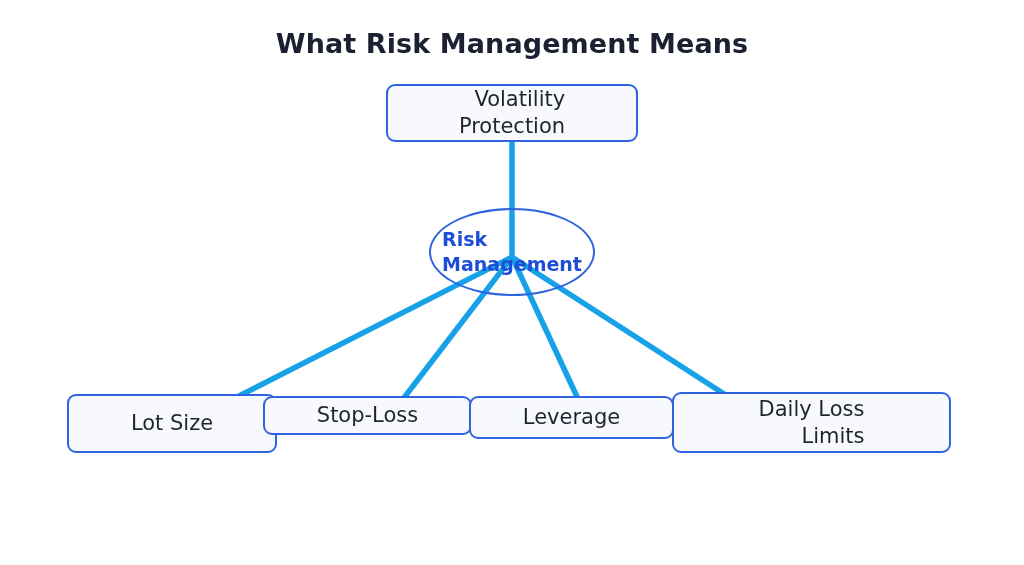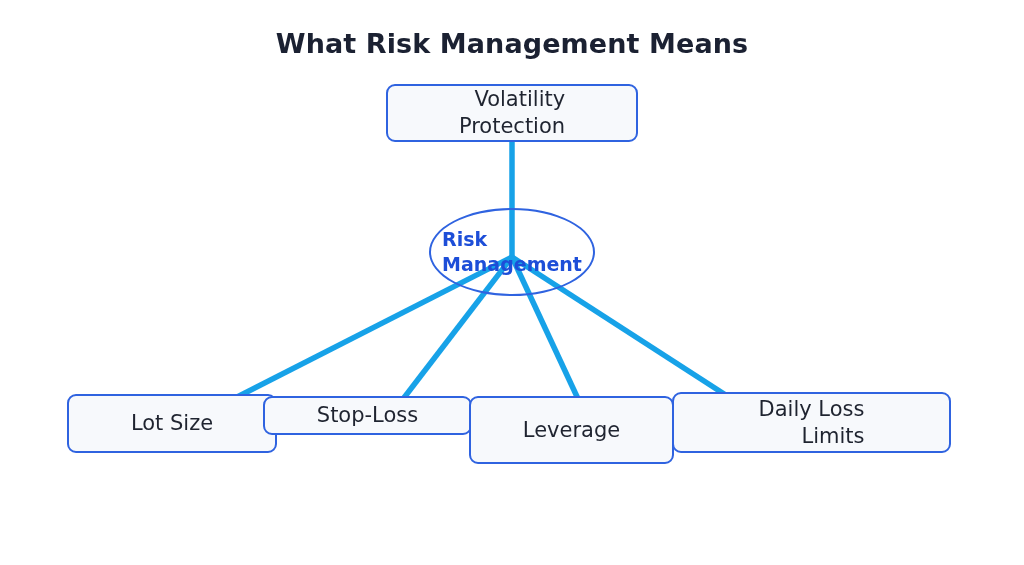--- a/index.html
+++ b/index.html
@@ -69,21 +69,21 @@
     left: 263px;
     top: 396px;
     width: 209px;
     height: 39px;
     z-index: 2;
   }
   #node-leverage {
     left: 469px;
     top: 396px;
     width: 205px;
-    height: 68px;
+    height: 43px;
     z-index: 3;
   }
   #node-daily-loss {
     left: 672px;
     top: 392px;
     width: 279px;
     height: 61px;
     z-index: 4;
   }
   #node-risk-management {

